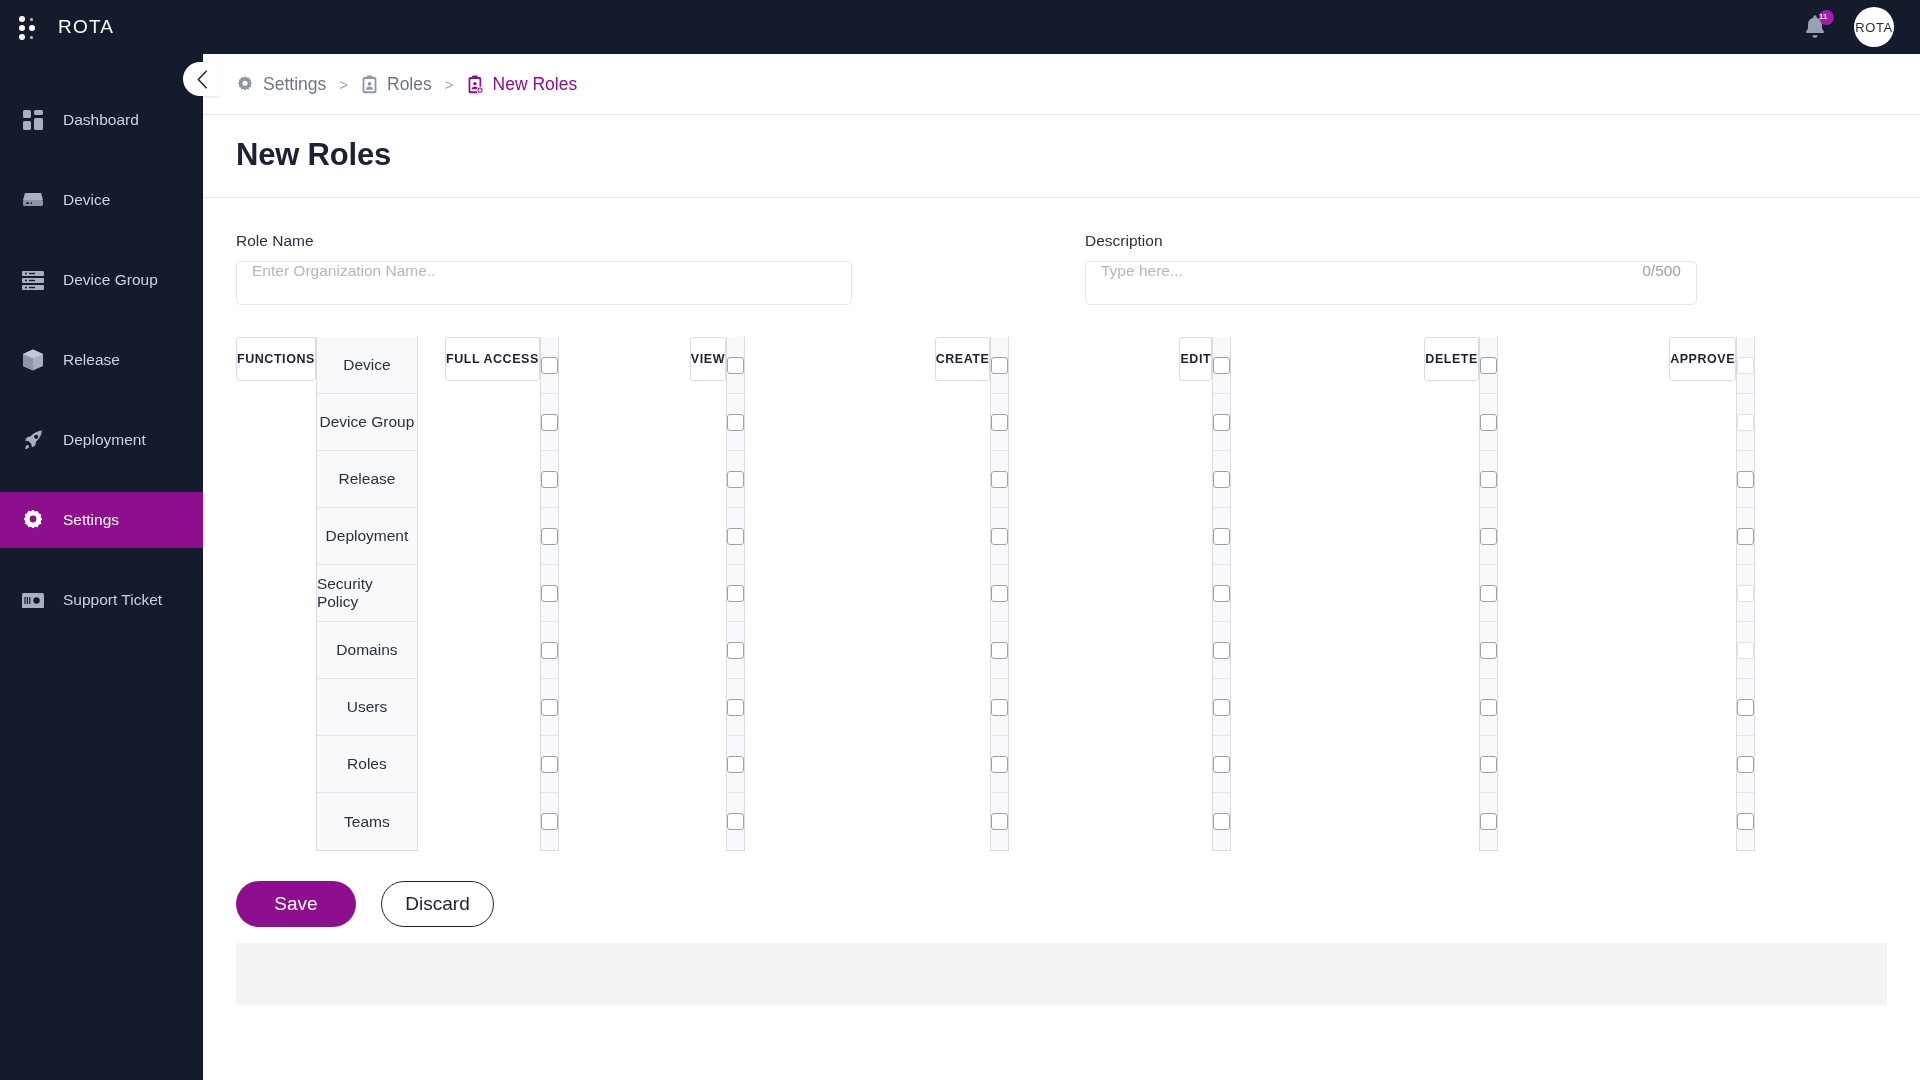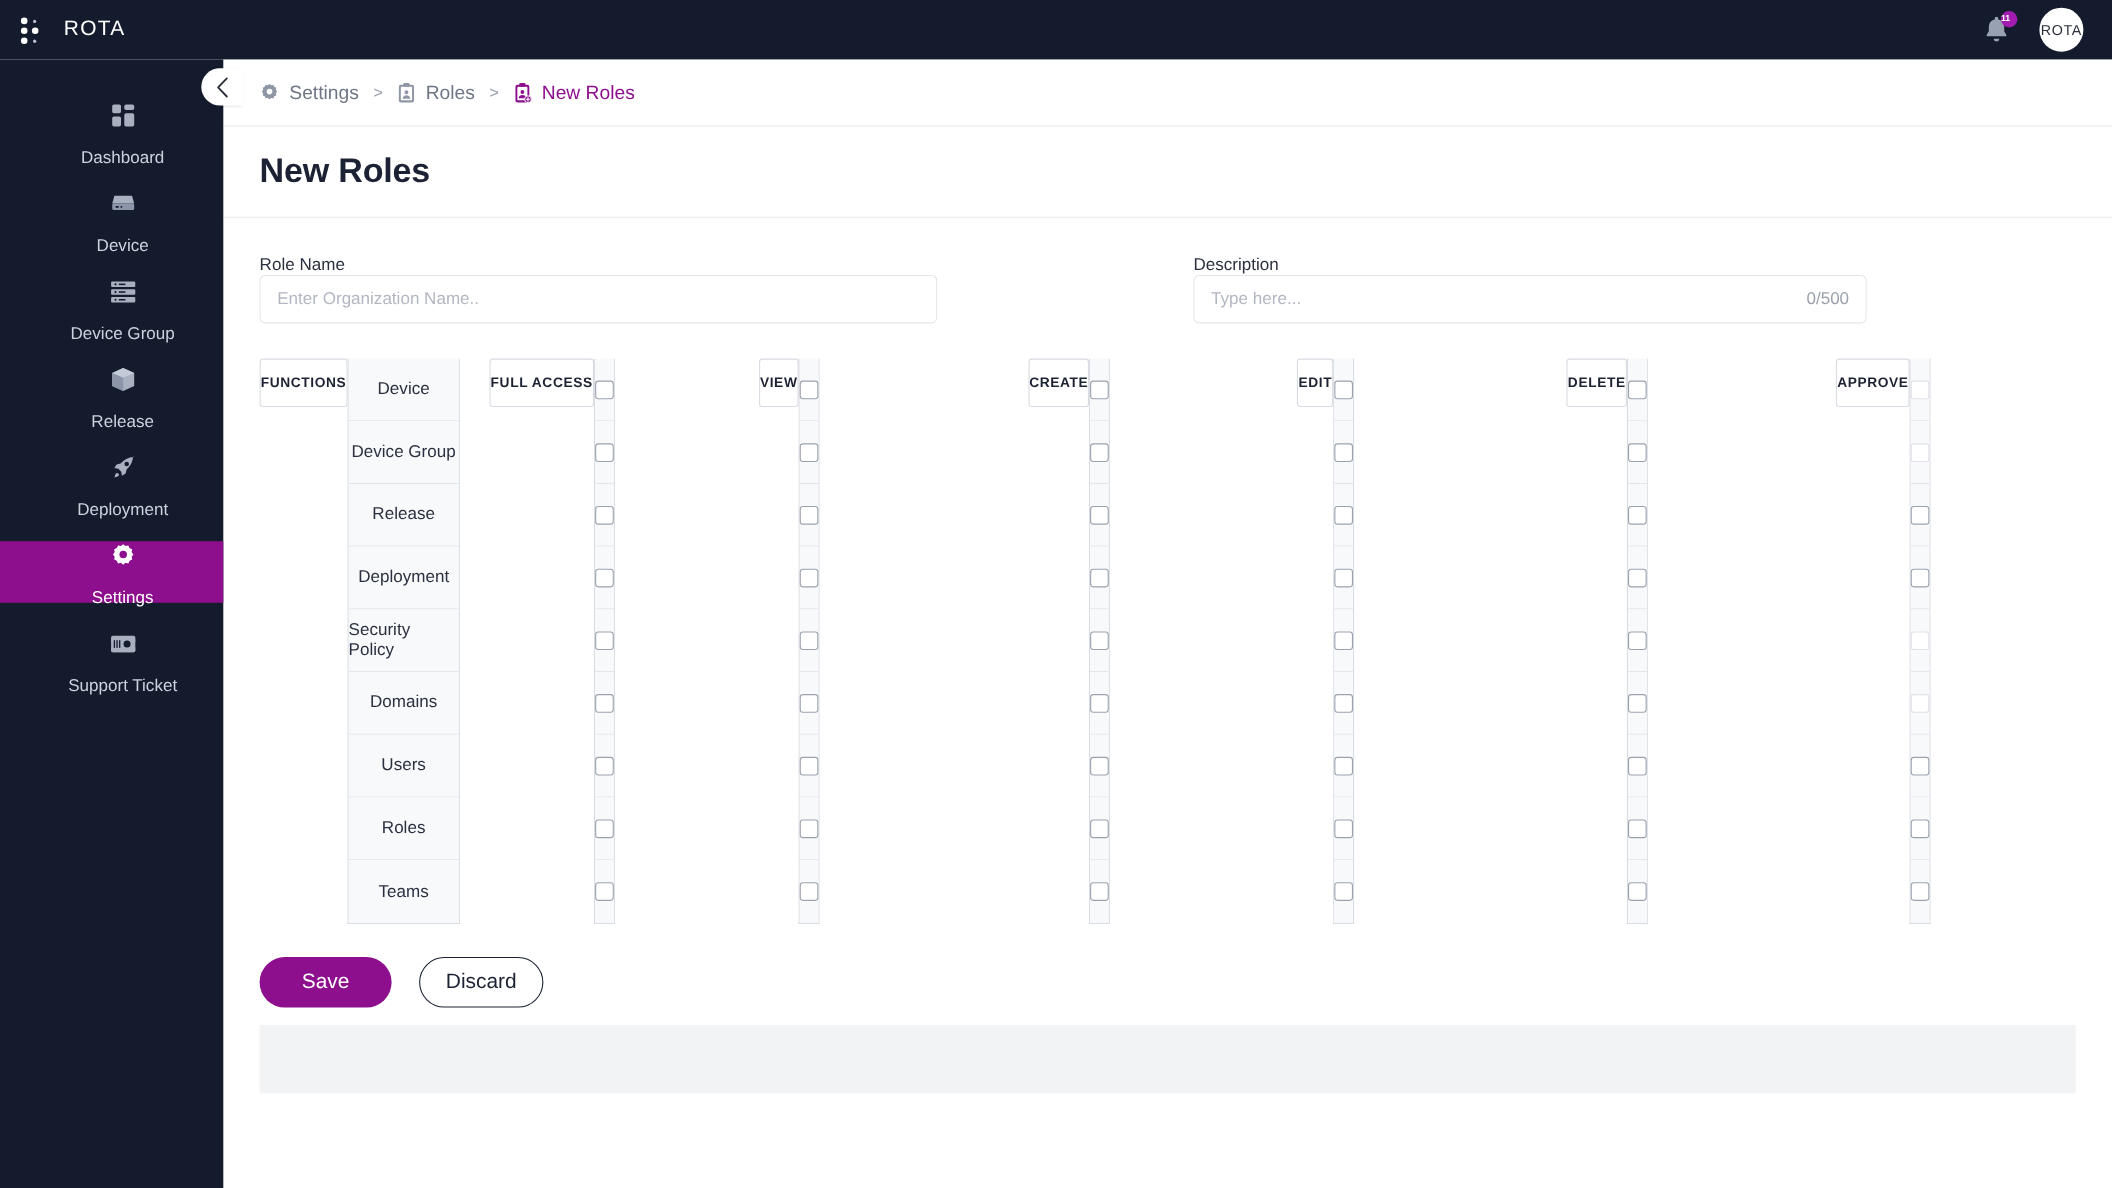--- a/index.html
+++ b/index.html
@@ -59,21 +59,20 @@
     width: 203px; min-width: 203px;
     background: #141b2d;
     padding-top: 38px;
     position: relative;
   }
   .nav-item {
     display: flex; align-items: center; gap: 17px;
     height: 56px; padding-left: 20px;
     color: #ccd2dd; font-size: 15.5px;
     cursor: pointer;
-    flex-direction: column;
   }
   .nav-item + .nav-item { margin-top: 24px; }
   .nav-item.active { background: #8d0f8d; color: #ffffff; }
   .nav-icon { width: 26px; height: 26px; display: flex; align-items: center; justify-content: center; flex: 0 0 26px; }
   .nav-icon svg { display: block; }
 
   .collapse-btn {
     position: absolute; top: 8px; right: -18px;
     width: 38px; height: 34px;
     background: #ffffff;
@@ -102,24 +101,24 @@
     padding: 22px 33px 24px;
   }
   .page-title { font-size: 31px; font-weight: 700; color: #1c2233; letter-spacing: -0.2px; }
 
   .content { padding: 34px 33px 0; flex: 1; overflow: hidden; }
 
   .form-row { display: flex; gap: 0; margin-bottom: 32px; }
   .field { display: flex; flex-direction: column; }
   .field.left { width: 616px; }
   .field.right { width: 612px; margin-left: 233px; }
-  .field-label { font-size: 15.5px; color: #2b3040; }
+  .field-label { font-size: 15.5px; color: #2b3040; margin-bottom: 11px; }
   .input-box {
     height: 44px; border: 1px solid #e4e6eb; border-radius: 5px;
-    background: #fff; display: flex; align-items: center;
+    background: #fff; display: flex; align-items: flex-start;
     padding: 0 15px; font-size: 15.5px;
   }
   .input-ph { color: #b2b7c2; }
   .char-count { margin-left: auto; color: #9aa1ad; font-size: 15.5px; }
 
   
   .perm-table { display: flex; gap: 27px; }
   .perm-col { flex: 1; display: flex; flex-direction: row; }
   .perm-col.first { flex: 0 0 182px; }
   .col-head {

